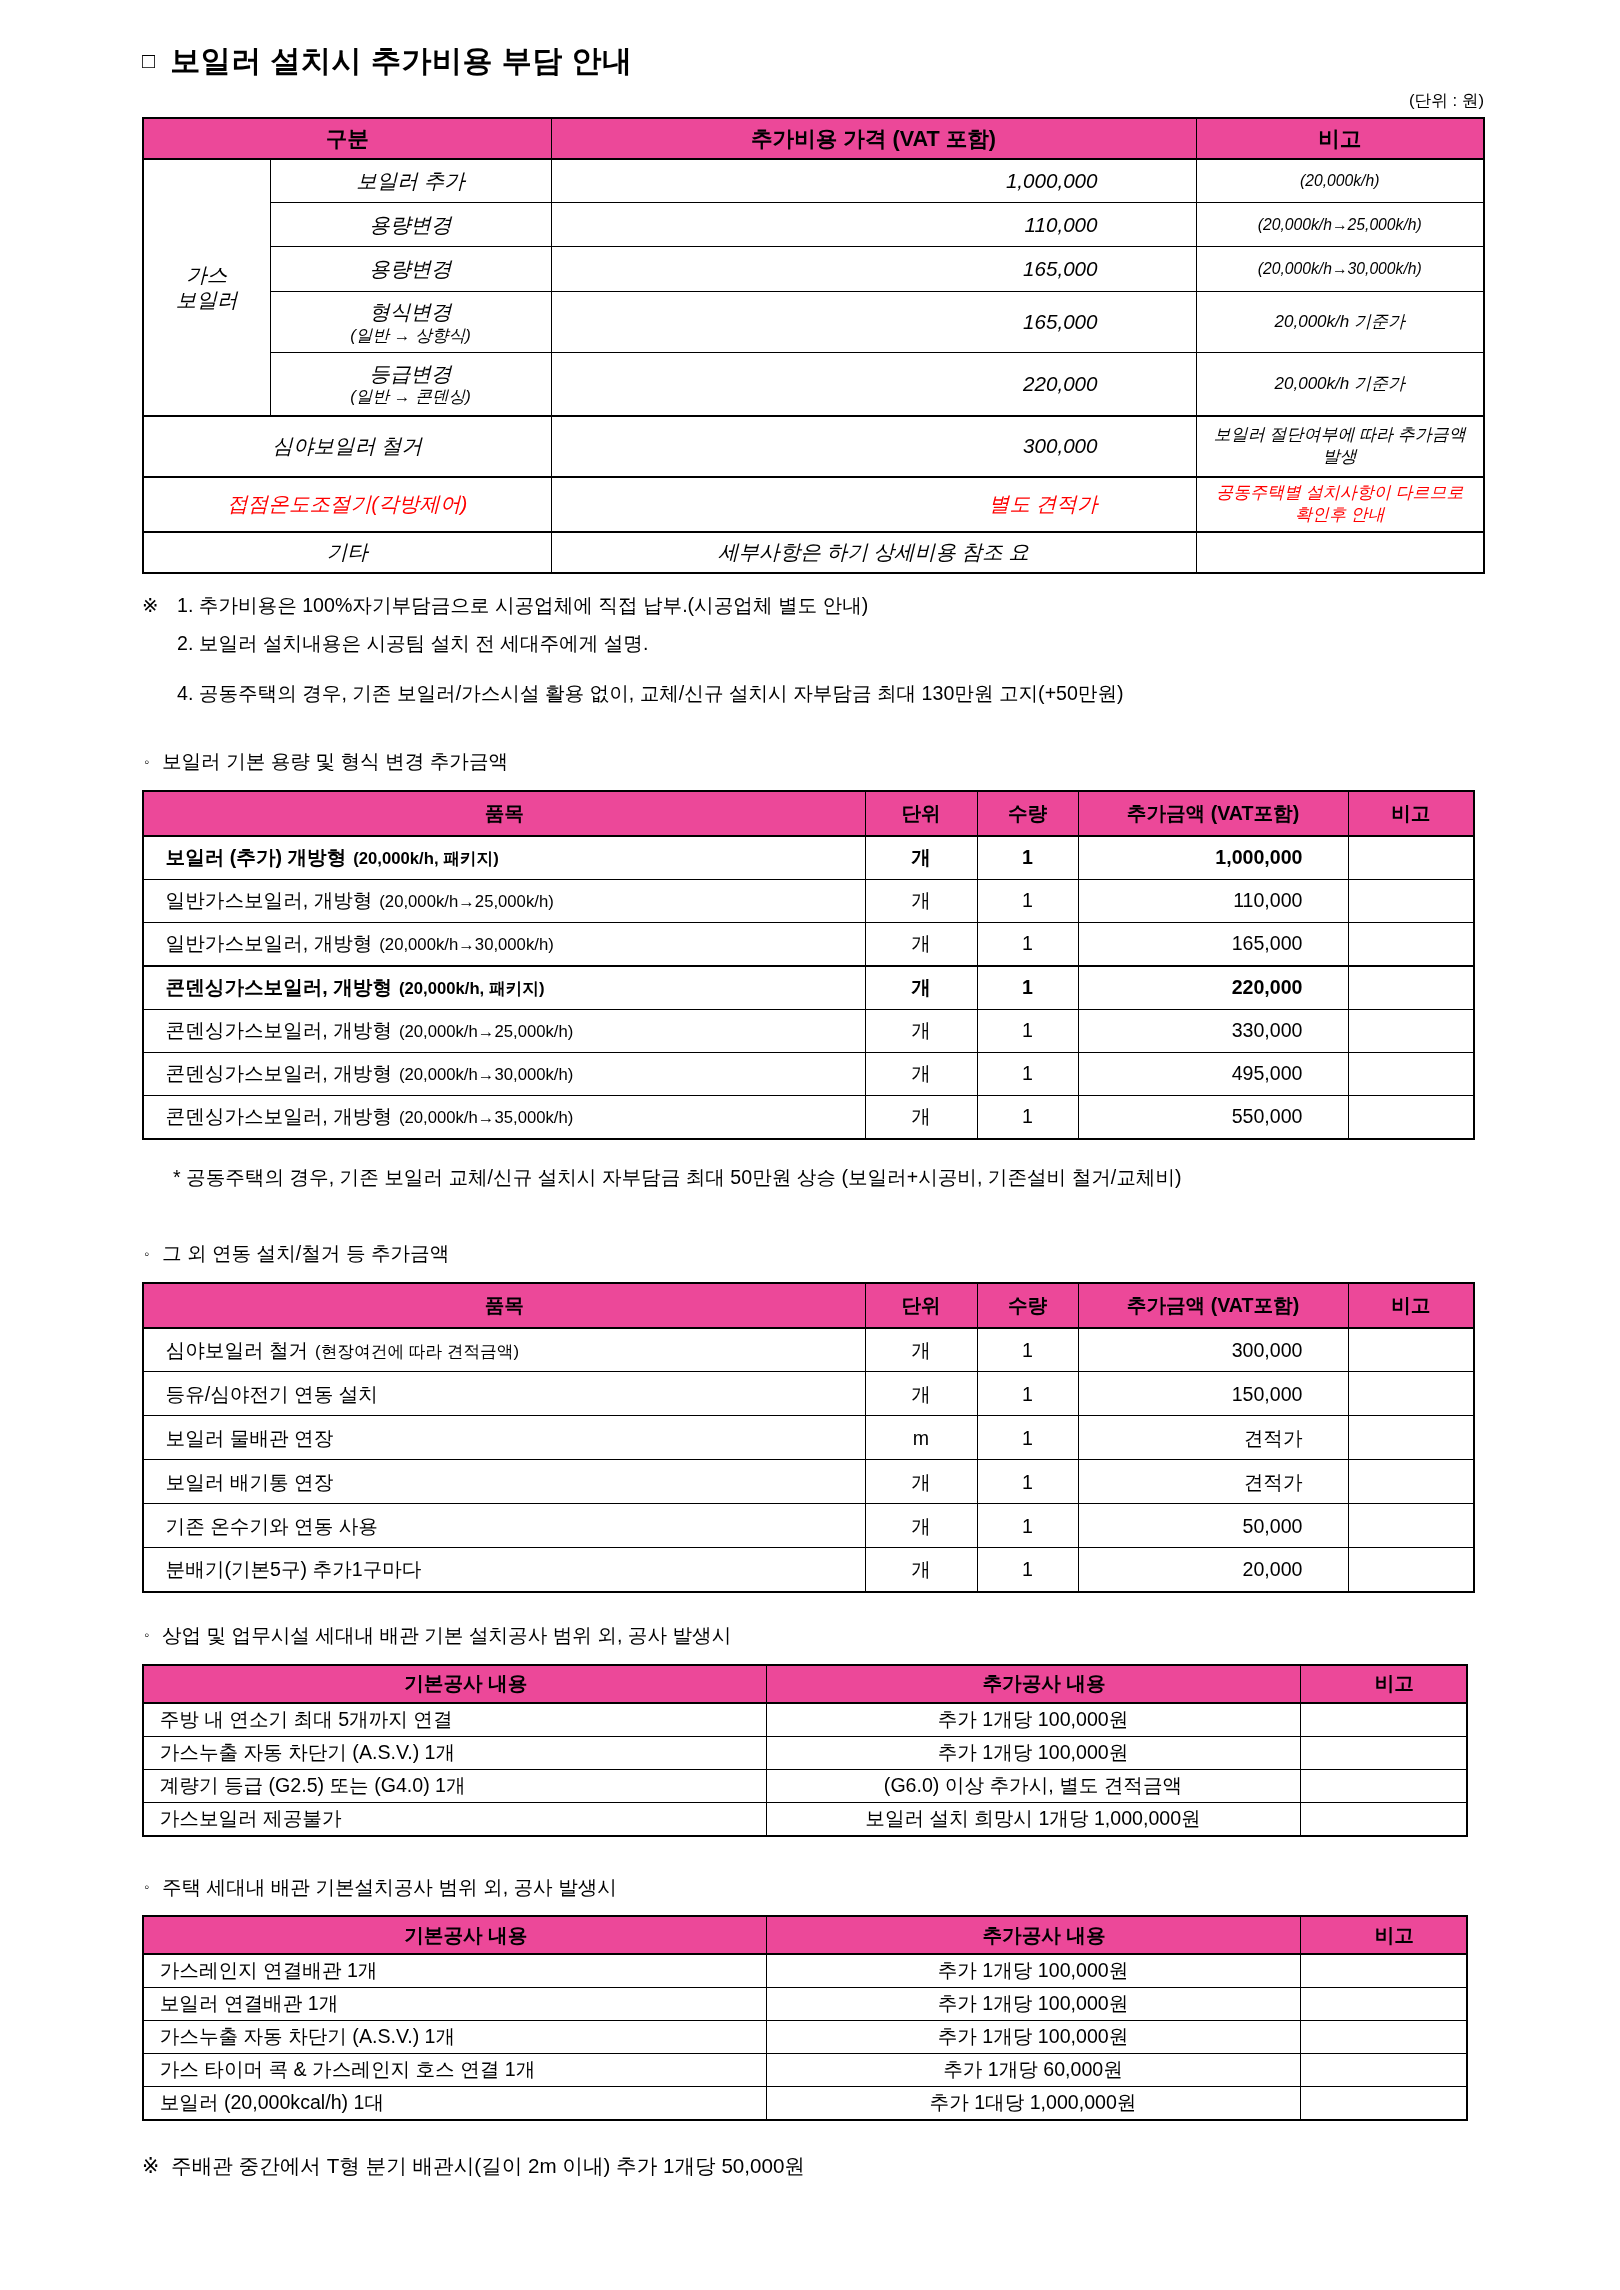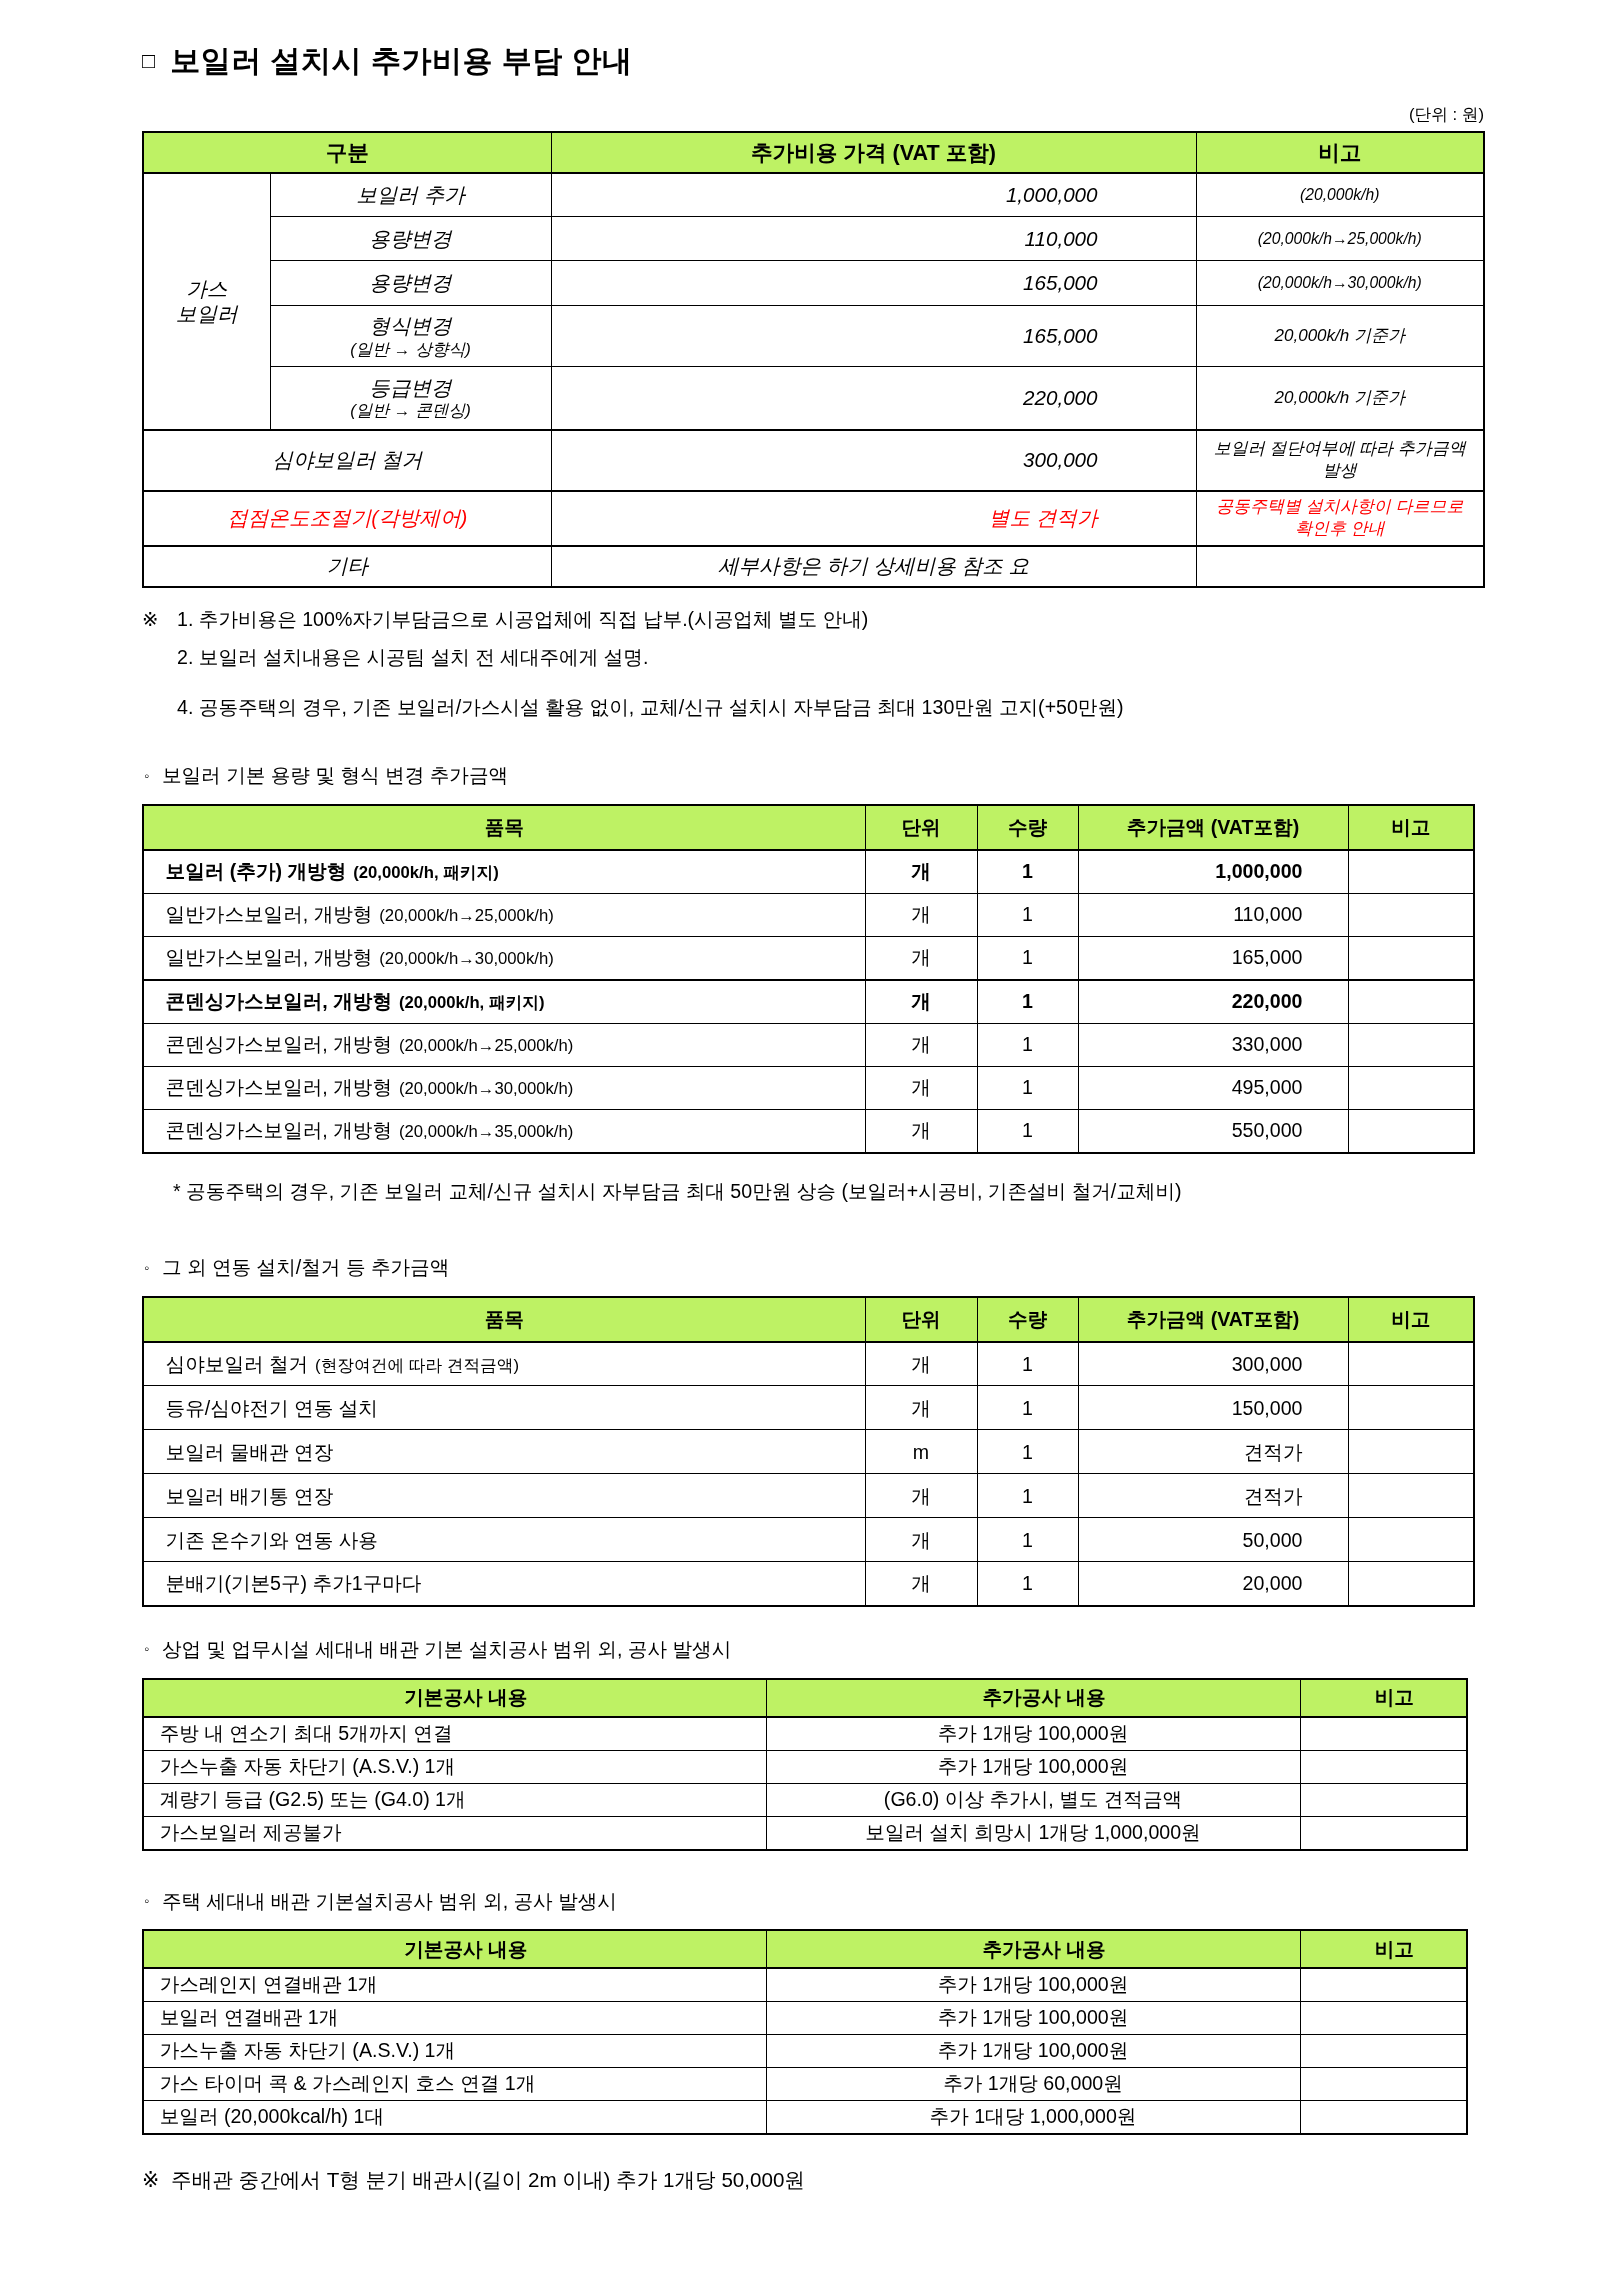--- a/index.html
+++ b/index.html
@@ -4,26 +4,26 @@
 <style>
   html,body{margin:0;padding:0;background:#fff;}
   .page{position:relative;width:1620px;height:2291px;background:#ffffff;overflow:hidden;
         font-family:"Liberation Sans","DejaVu Sans",sans-serif;color:#000;}
   .content{position:absolute;left:142px;top:0;width:1353px;}
 
   .title{margin-top:41px;font-size:30px;font-weight:bold;letter-spacing:0.5px;
          display:flex;align-items:center;gap:14.7px;}
   .title .sq{font-size:21.6px;font-weight:normal;position:relative;top:-1px;}
 
-  .unit-note{text-align:right;font-size:16.7px;margin-top:21px;margin-bottom:4.9px;width:1342px;}
+  .unit-note{text-align:right;font-size:16.7px;margin-top:7px;margin-bottom:4.9px;width:1342px;}
 
   table{border-collapse:collapse;table-layout:fixed;}
   .tbl{border:2px solid #000;}
   .tbl th,.tbl td{border:1px solid #000;overflow:hidden;padding:0;}
-  .tbl th{background:#bef264;font-weight:bold;border-bottom:2px solid #000;text-align:center;}
+  .tbl th{background:#ec4899;font-weight:bold;border-bottom:2px solid #000;text-align:center;}
 
   
   .t1{width:1342px;}
   .t1 th{font-size:21.6px;height:39px;}
   .t1 td{font-size:20.6px;text-align:center;line-height:1.2;font-style:italic;}
   .t1 .group{white-space:pre-line;line-height:1.25;}
   .t1 .sub{display:block;font-size:16.7px;line-height:1.1;margin-top:2px;}
   .t1 .price{text-align:right;padding-right:98px;}
   .t1 .pcenter{text-align:center;padding-right:0;}
   .t1 .rmk{font-size:15.7px;line-height:1.3;padding:0 11.8px;}

